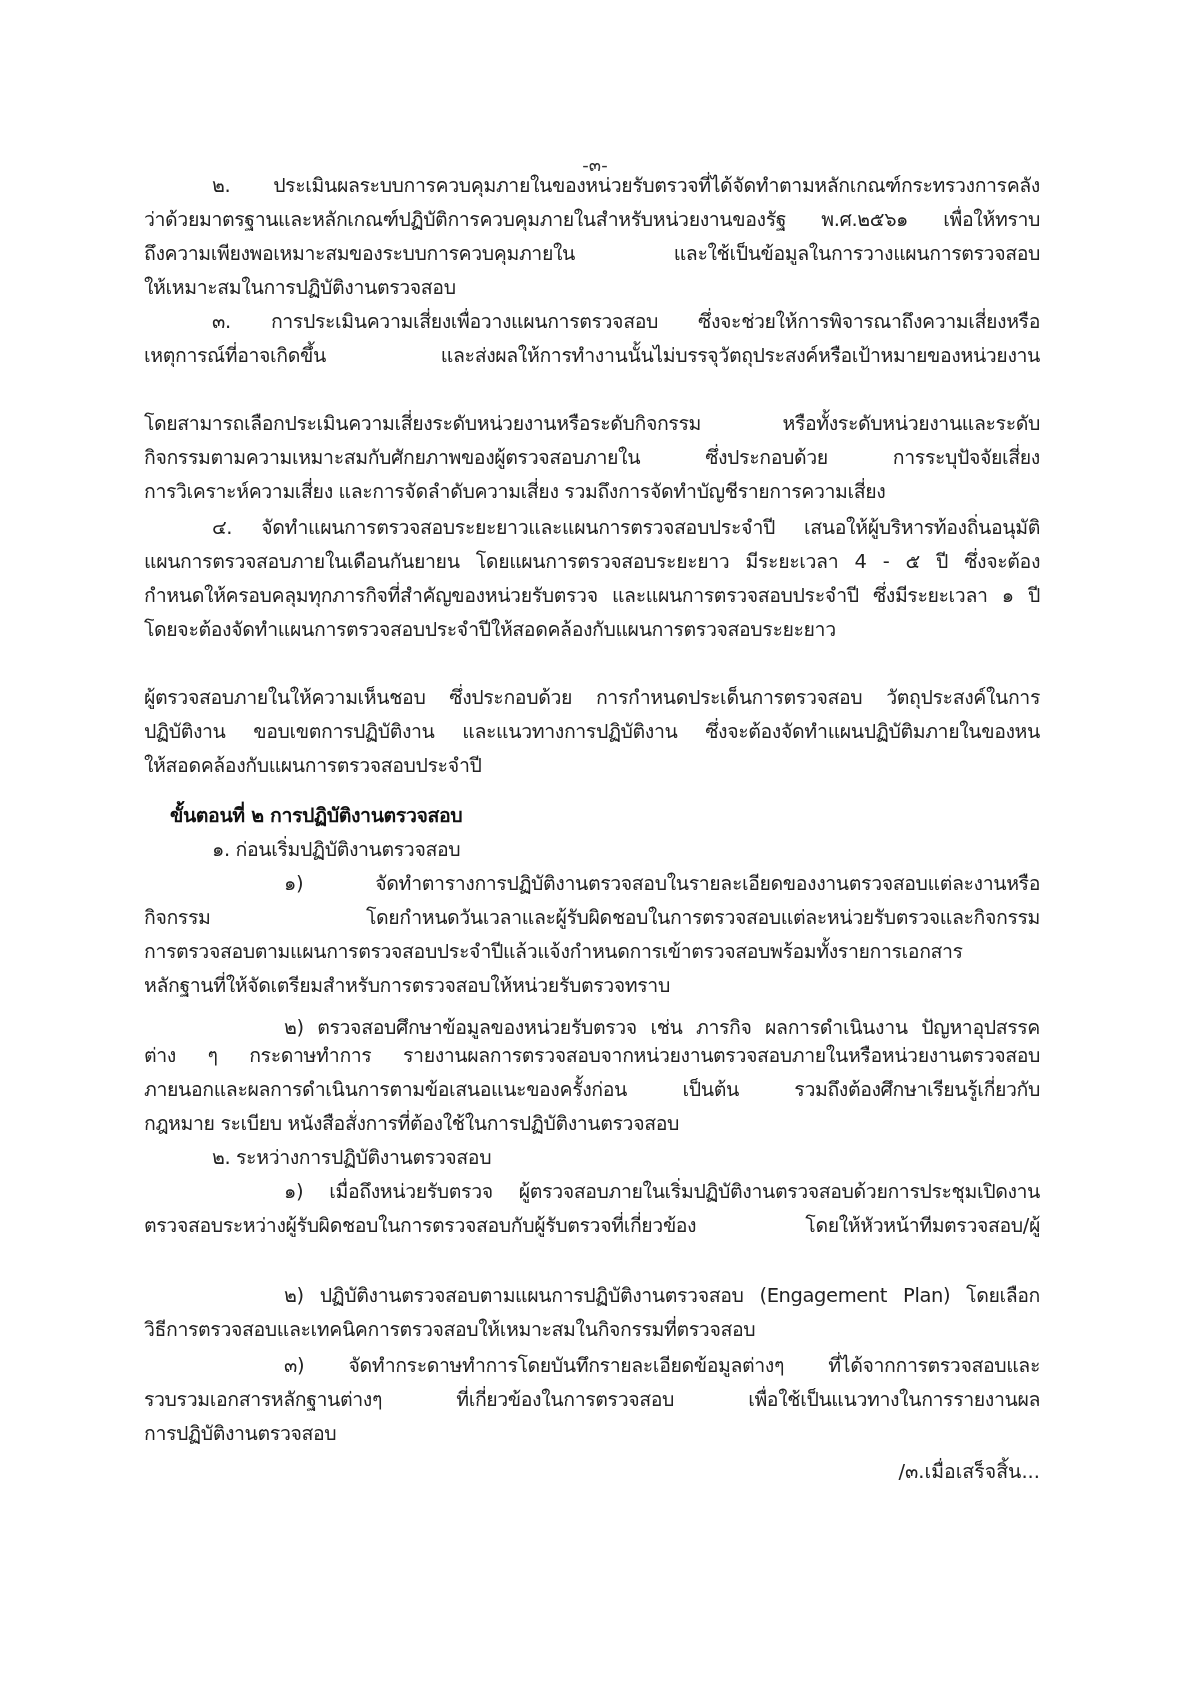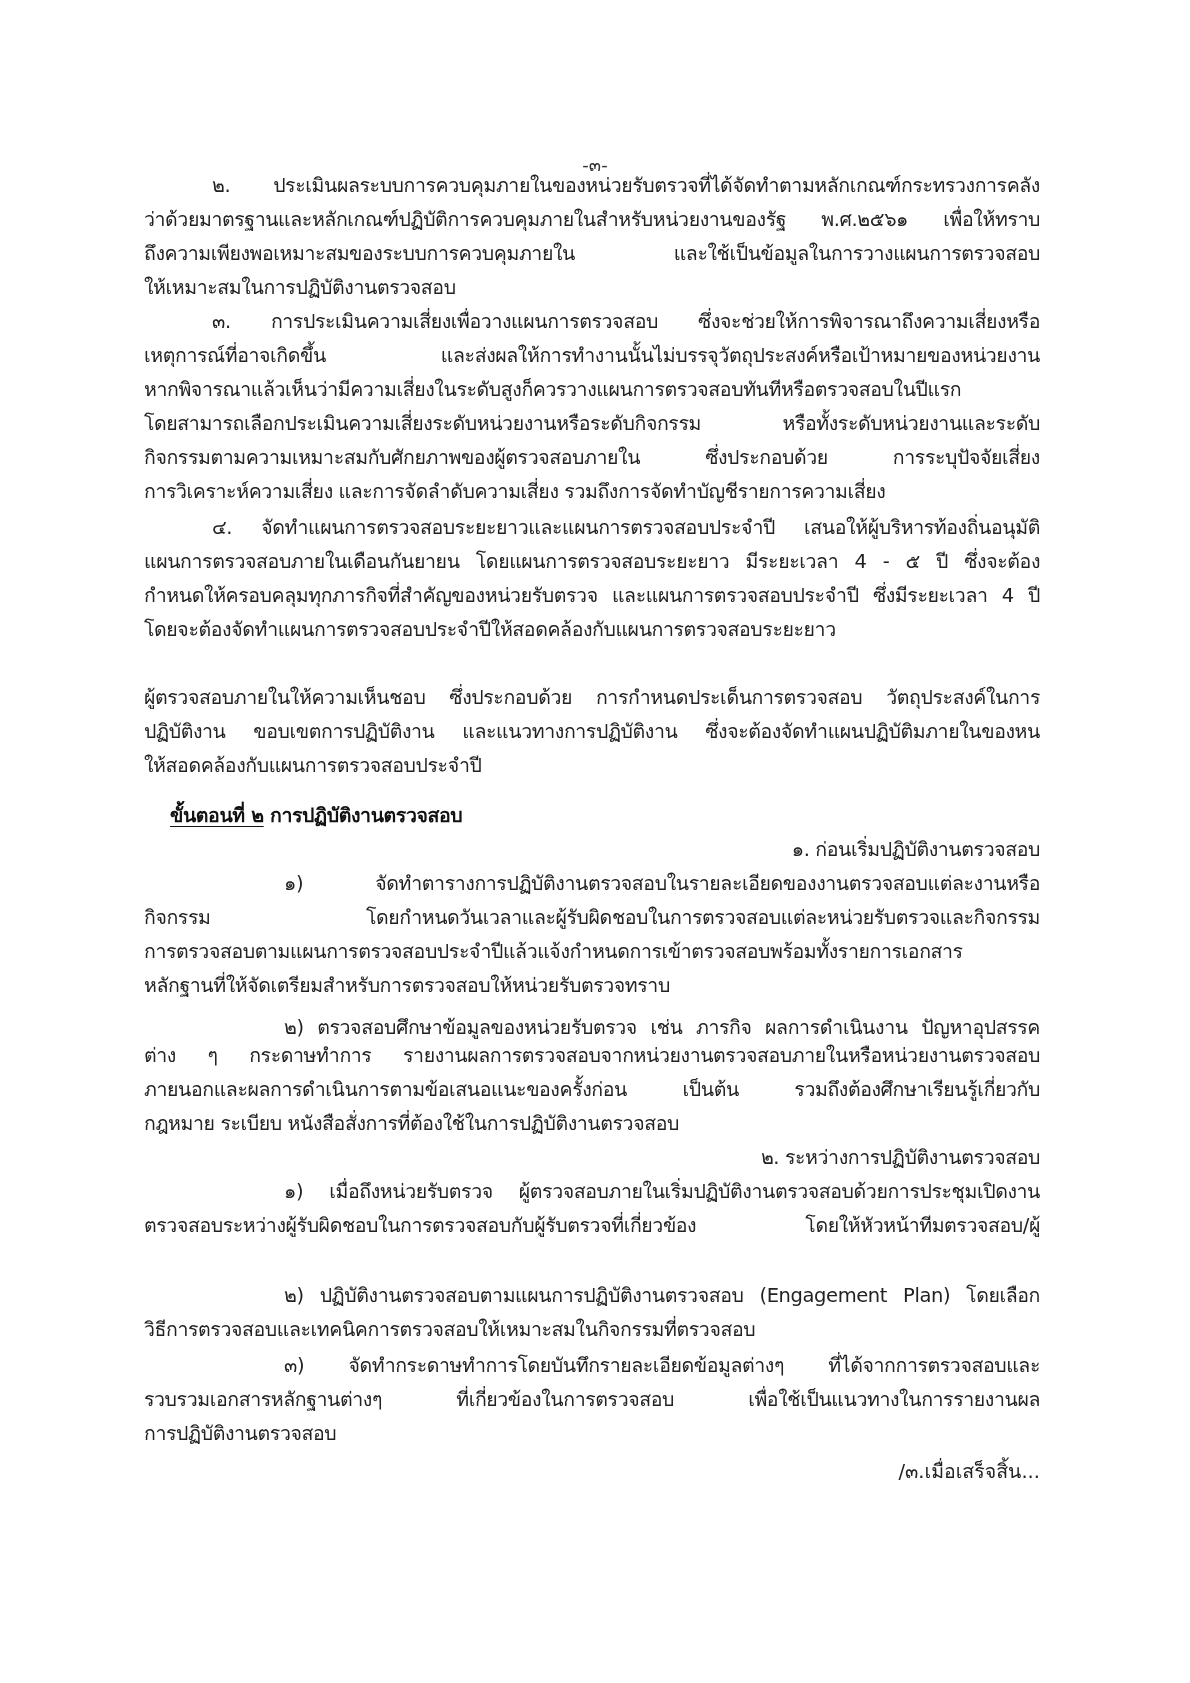--- a/index.html
+++ b/index.html
@@ -12,47 +12,46 @@
   .pnum {
     position: absolute; top: 150px; left: 0; width: 1190px; text-align: center;
     font-size: 18px; color: #333;
   }
   .line {
     position: absolute; left: 144px; width: 896px;
     font-size: 19.5px; line-height: 32px; white-space: nowrap;
     letter-spacing: -0.4px; color: #222;
   }
   .line.just { text-align: justify; text-align-last: justify; }
-  .ind1 { left: 212px; width: 828px; text-align: right; }
+  .ind1 { left: 212px; width: 828px; }
   .ind2 { left: 284px; width: 756px; }
   .step-head { left: 170px; font-weight: bold; color: #111; }
-  .step-head .u { text-decoration: underline; text-underline-offset: 4px; margin-top: 17px; }
+  .step-head .u { text-underline-offset: 4px; margin-top: 17px; }
   .sig { position: absolute; right: 150px; font-size: 19.5px; line-height: 32px; color: #222; }
 </style>
 </head>
 <body>
 
 <div class="page">
   <div class="pnum">-๓-</div>
 
   <div class="line ind1 just" style="top:170px">๒. ประเมินผลระบบการควบคุมภายในของหน่วยรับตรวจที่ได้จัดทำตามหลักเกณฑ์กระทรวงการคลัง</div>
   <div class="line just" style="top:204px">ว่าด้วยมาตรฐานและหลักเกณฑ์ปฏิบัติการควบคุมภายในสำหรับหน่วยงานของรัฐ พ.ศ.๒๕๖๑  เพื่อให้ทราบ</div>
   <div class="line just" style="top:238px">ถึงความเพียงพอเหมาะสมของระบบการควบคุมภายใน และใช้เป็นข้อมูลในการวางแผนการตรวจสอบ</div>
   <div class="line" style="top:272px">ให้เหมาะสมในการปฏิบัติงานตรวจสอบ</div>
 
   <div class="line ind1 just" style="top:306px">๓. การประเมินความเสี่ยงเพื่อวางแผนการตรวจสอบ ซึ่งจะช่วยให้การพิจารณาถึงความเสี่ยงหรือ</div>
   <div class="line just" style="top:340px">เหตุการณ์ที่อาจเกิดขึ้น และส่งผลให้การทำงานนั้นไม่บรรจุวัตถุประสงค์หรือเป้าหมายของหน่วยงาน</div>
-  <div class="line just" style="top:374px">หากพิจารณาแล้วเห็นว่ามีความเสี่ยงในระดับสูงก็ควรวางแผนการตรวจสอบทันทีหรือตรวจสอบในปีแรก</div>
   <div class="line just" style="top:408px">โดยสามารถเลือกประเมินความเสี่ยงระดับหน่วยงานหรือระดับกิจกรรม หรือทั้งระดับหน่วยงานและระดับ</div>
   <div class="line just" style="top:442px">กิจกรรมตามความเหมาะสมกับศักยภาพของผู้ตรวจสอบภายใน ซึ่งประกอบด้วย การระบุปัจจัยเสี่ยง</div>
   <div class="line" style="top:476px">การวิเคราะห์ความเสี่ยง และการจัดลำดับความเสี่ยง รวมถึงการจัดทำบัญชีรายการความเสี่ยง</div>
 
   <div class="line ind1 just" style="top:512px">๔. จัดทำแผนการตรวจสอบระยะยาวและแผนการตรวจสอบประจำปี เสนอให้ผู้บริหารท้องถิ่นอนุมัติ</div>
   <div class="line just" style="top:546px">แผนการตรวจสอบภายในเดือนกันยายน  โดยแผนการตรวจสอบระยะยาว มีระยะเวลา 4 - ๕ ปี ซึ่งจะต้อง</div>
-  <div class="line just" style="top:580px">กำหนดให้ครอบคลุมทุกภารกิจที่สำคัญของหน่วยรับตรวจ และแผนการตรวจสอบประจำปี ซึ่งมีระยะเวลา 4 ปี</div>
+  <div class="line just" style="top:580px">กำหนดให้ครอบคลุมทุกภารกิจที่สำคัญของหน่วยรับตรวจ และแผนการตรวจสอบประจำปี ซึ่งมีระยะเวลา ๑ ปี</div>
   <div class="line" style="top:614px">โดยจะต้องจัดทำแผนการตรวจสอบประจำปีให้สอดคล้องกับแผนการตรวจสอบระยะยาว</div>
 
   <div class="line just" style="top:682px">ผู้ตรวจสอบภายในให้ความเห็นชอบ ซึ่งประกอบด้วย การกำหนดประเด็นการตรวจสอบ วัตถุประสงค์ในการ</div>
   <div class="line just" style="top:716px">ปฏิบัติงาน  ขอบเขตการปฏิบัติงาน และแนวทางการปฏิบัติงาน ซึ่งจะต้องจัดทำแผนปฏิบัติมภายในของหน</div>
   <div class="line" style="top:750px">ให้สอดคล้องกับแผนการตรวจสอบประจำปี</div>
 
   <div class="line step-head" style="top:800px">
     <span class="u">ขั้นตอนที่ ๒</span><span> การปฏิบัติงานตรวจสอบ</span>
   </div>
 

